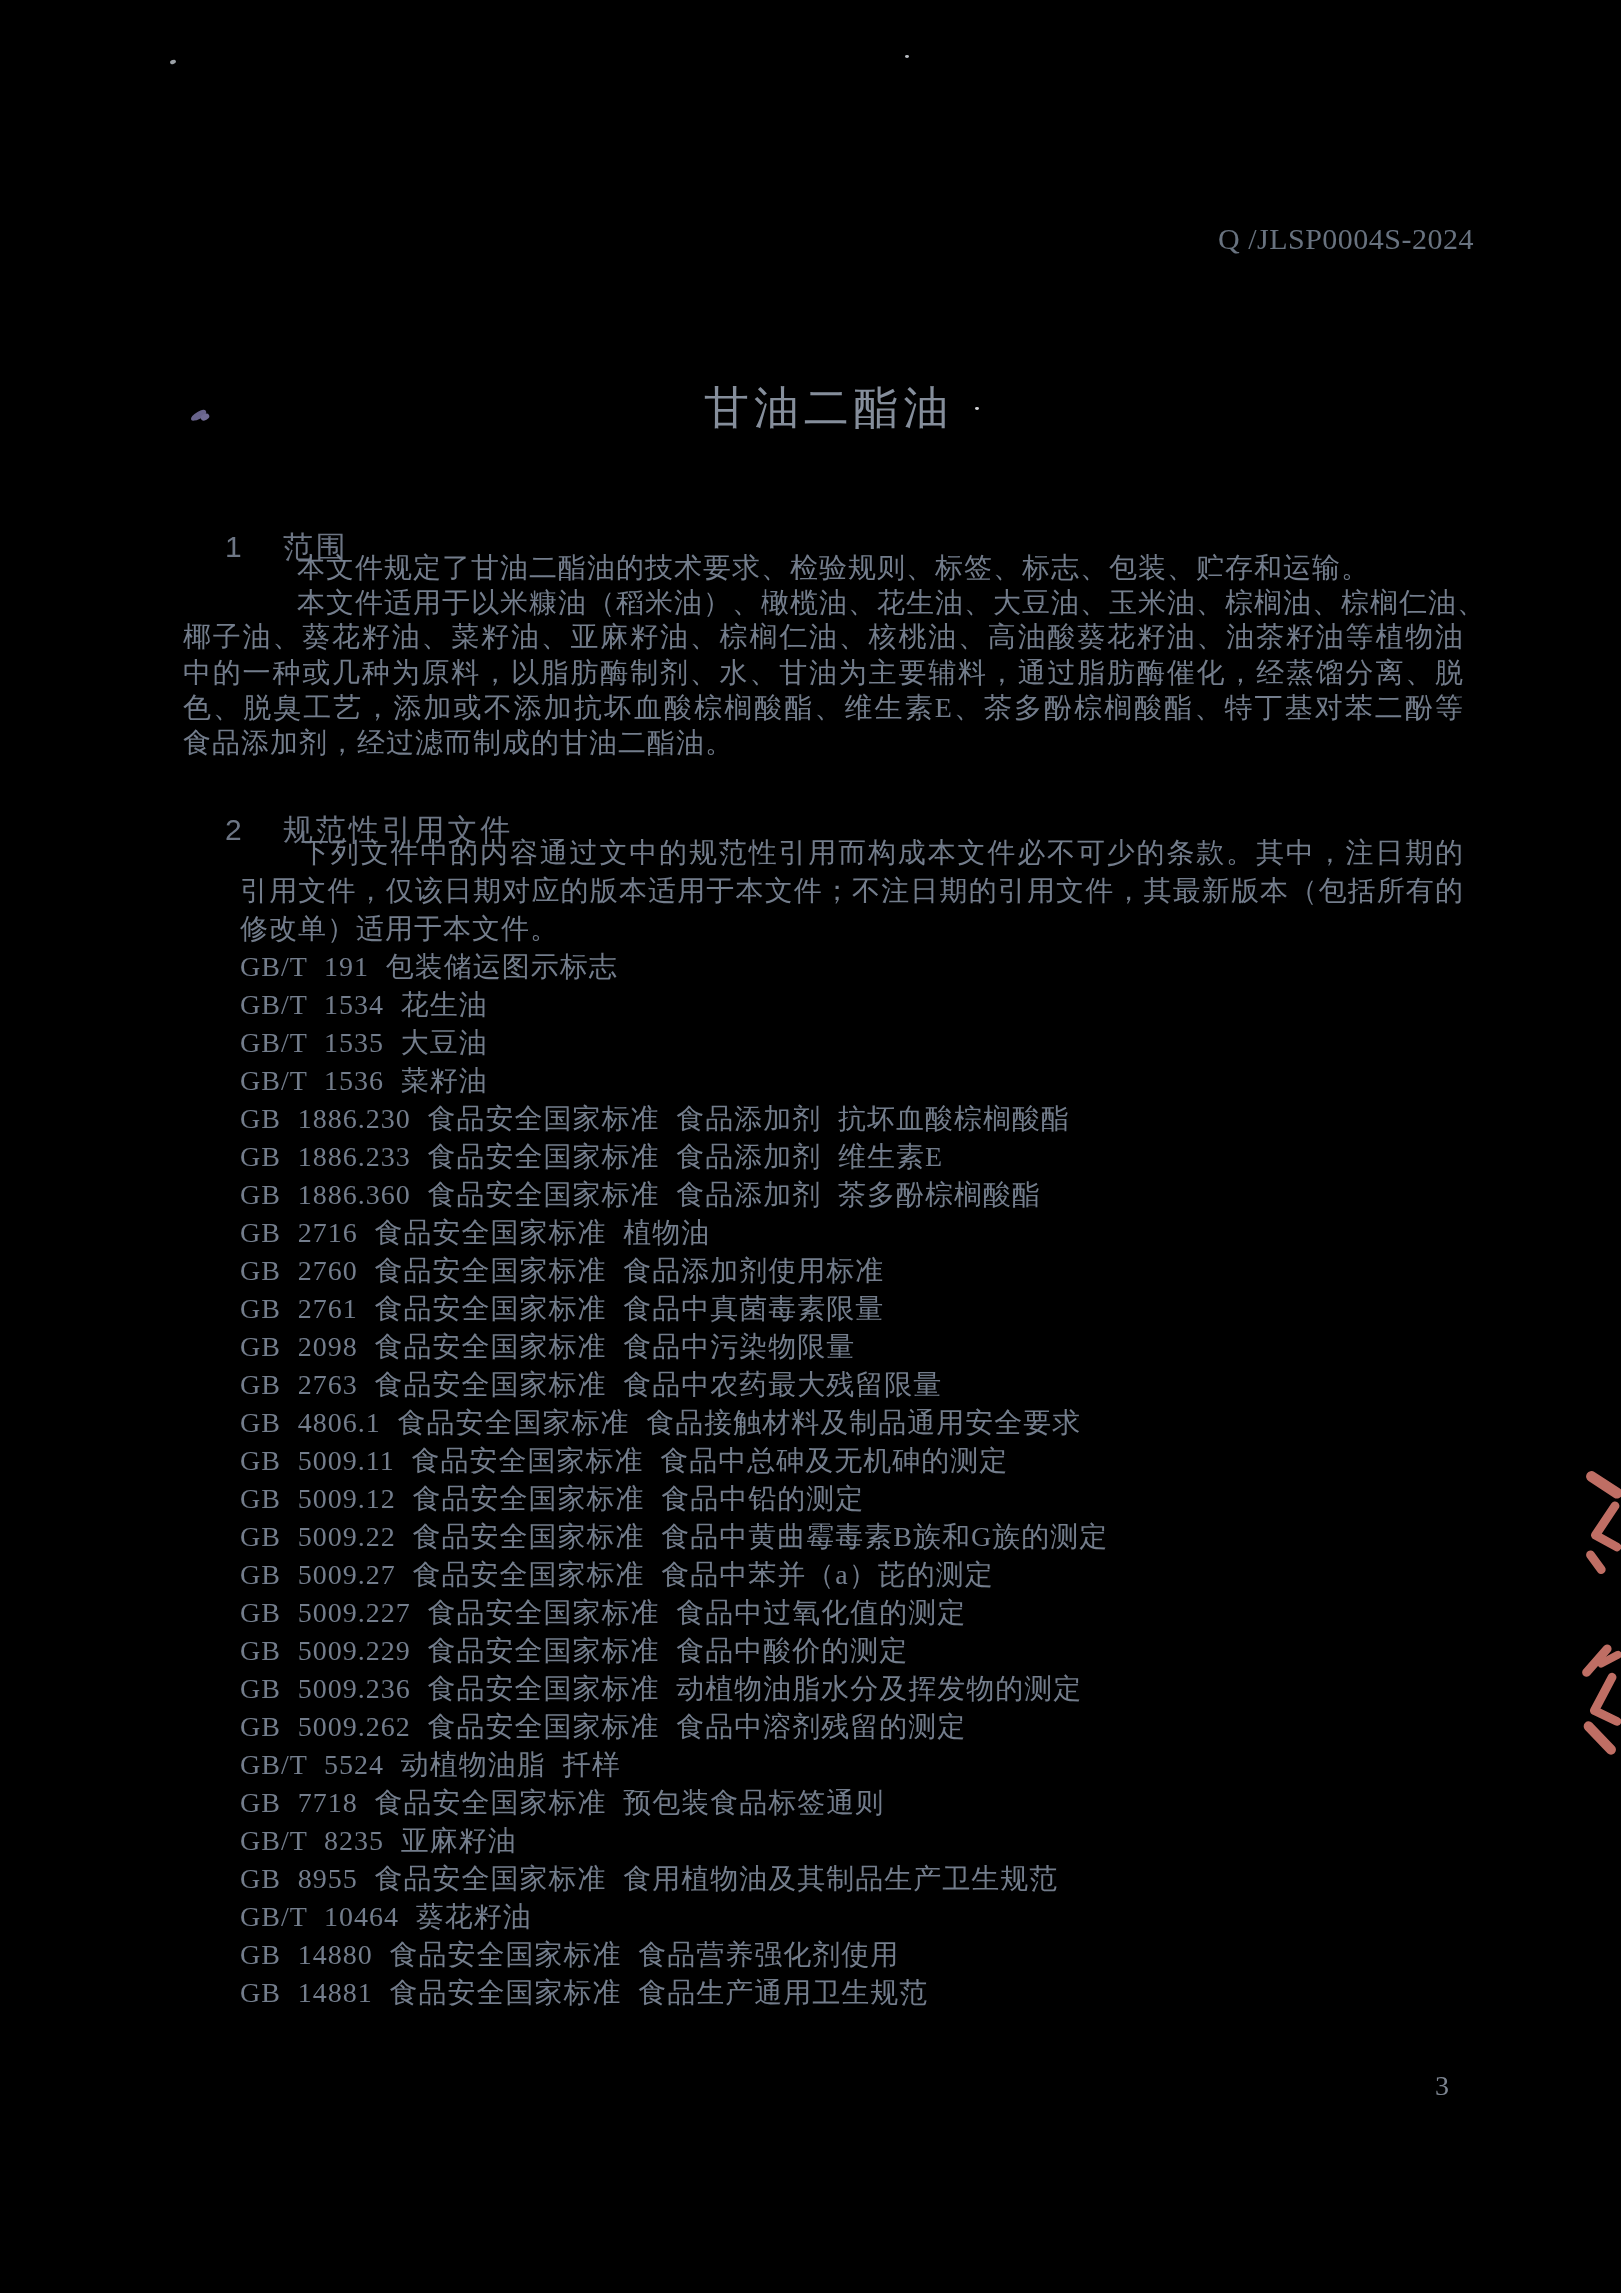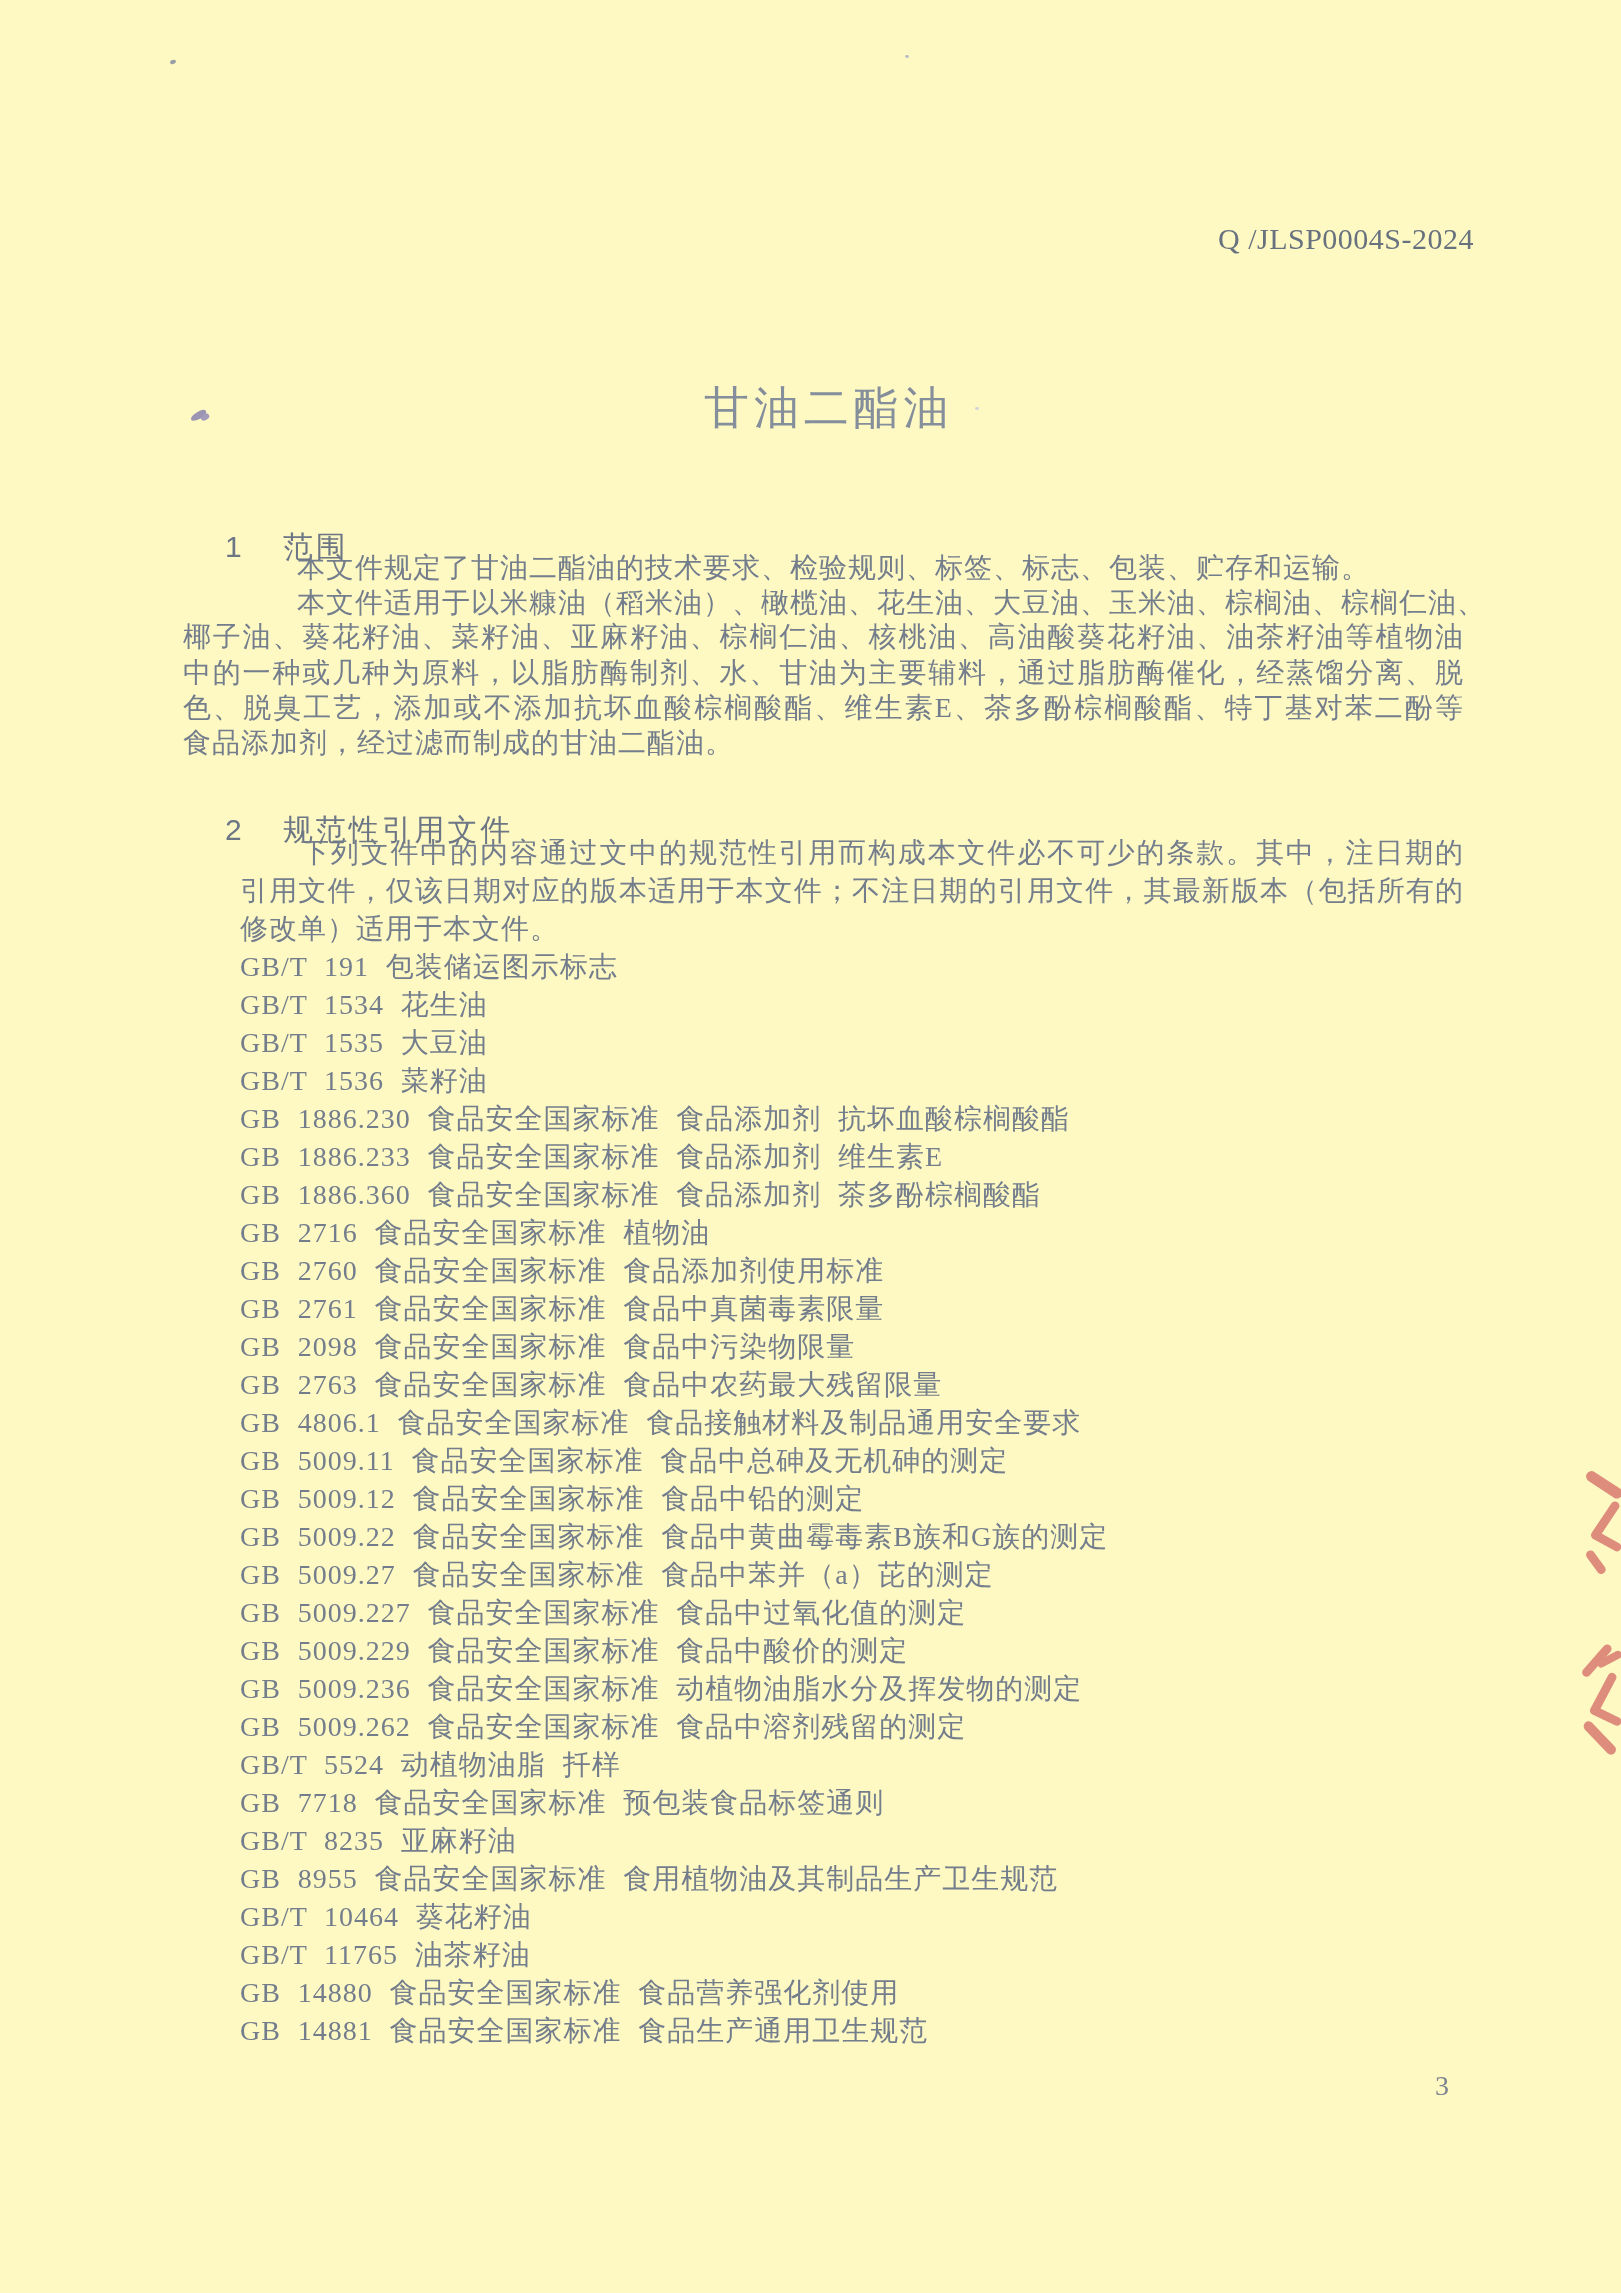--- a/index.html
+++ b/index.html
@@ -1,19 +1,19 @@
 <!DOCTYPE html>
 <html><head>
 <meta charset="utf-8">
 <style>
   html,body { margin:0; padding:0; background:#ffffff; }
   .page {
     position:relative;
     width:1621px; height:2294px;
-    background:#fef9c3;
+    background:#000000;
     overflow:hidden;
     font-family:"Liberation Serif","DejaVu Serif",serif;
     color:#737d8c;
   }
   .abs { position:absolute; white-space:pre; }
   .doc-code { top:222px; left:1218px; font-size:30px; letter-spacing:0.5px; color:#68727f; }
   .doc-title { top:378px; left:704px; font-size:45px; letter-spacing:4.9px; color:#858e9b; }
   .sec-heading {
     font-family:"Liberation Sans","DejaVu Sans",sans-serif;
     font-size:30px; color:#6d7685; letter-spacing:2.9px;
@@ -103,21 +103,20 @@
     <div class="ref">GB 5009.27 食品安全国家标准 食品中苯并（a）芘的测定</div>
     <div class="ref">GB 5009.227 食品安全国家标准 食品中过氧化值的测定</div>
     <div class="ref">GB 5009.229 食品安全国家标准 食品中酸价的测定</div>
     <div class="ref">GB 5009.236 食品安全国家标准 动植物油脂水分及挥发物的测定</div>
     <div class="ref">GB 5009.262 食品安全国家标准 食品中溶剂残留的测定</div>
     <div class="ref">GB/T 5524 动植物油脂 扦样</div>
     <div class="ref">GB 7718 食品安全国家标准 预包装食品标签通则</div>
     <div class="ref">GB/T 8235 亚麻籽油</div>
     <div class="ref">GB 8955 食品安全国家标准 食用植物油及其制品生产卫生规范</div>
     <div class="ref">GB/T 10464 葵花籽油</div>
-    <div class="ref">GB/T 11765 油茶籽油</div>
     <div class="ref">GB 14880 食品安全国家标准 食品营养强化剂使用</div>
     <div class="ref">GB 14881 食品安全国家标准 食品生产通用卫生规范</div>
   </div>
 
   <svg class="red-marks" width="61" height="431" viewBox="0 0 62 440">
     <g stroke="#da7e72" stroke-linecap="round" stroke-linejoin="round" fill="none" opacity="0.88">
       <path d="M32 26 L58 43" stroke-width="11"></path>
       <path d="M56 56 L36 86 L58 98" stroke-width="9"></path>
       <path d="M31 106 L42 121" stroke-width="9"></path>
       <path d="M48 202 L27 226" stroke-width="9"></path>

